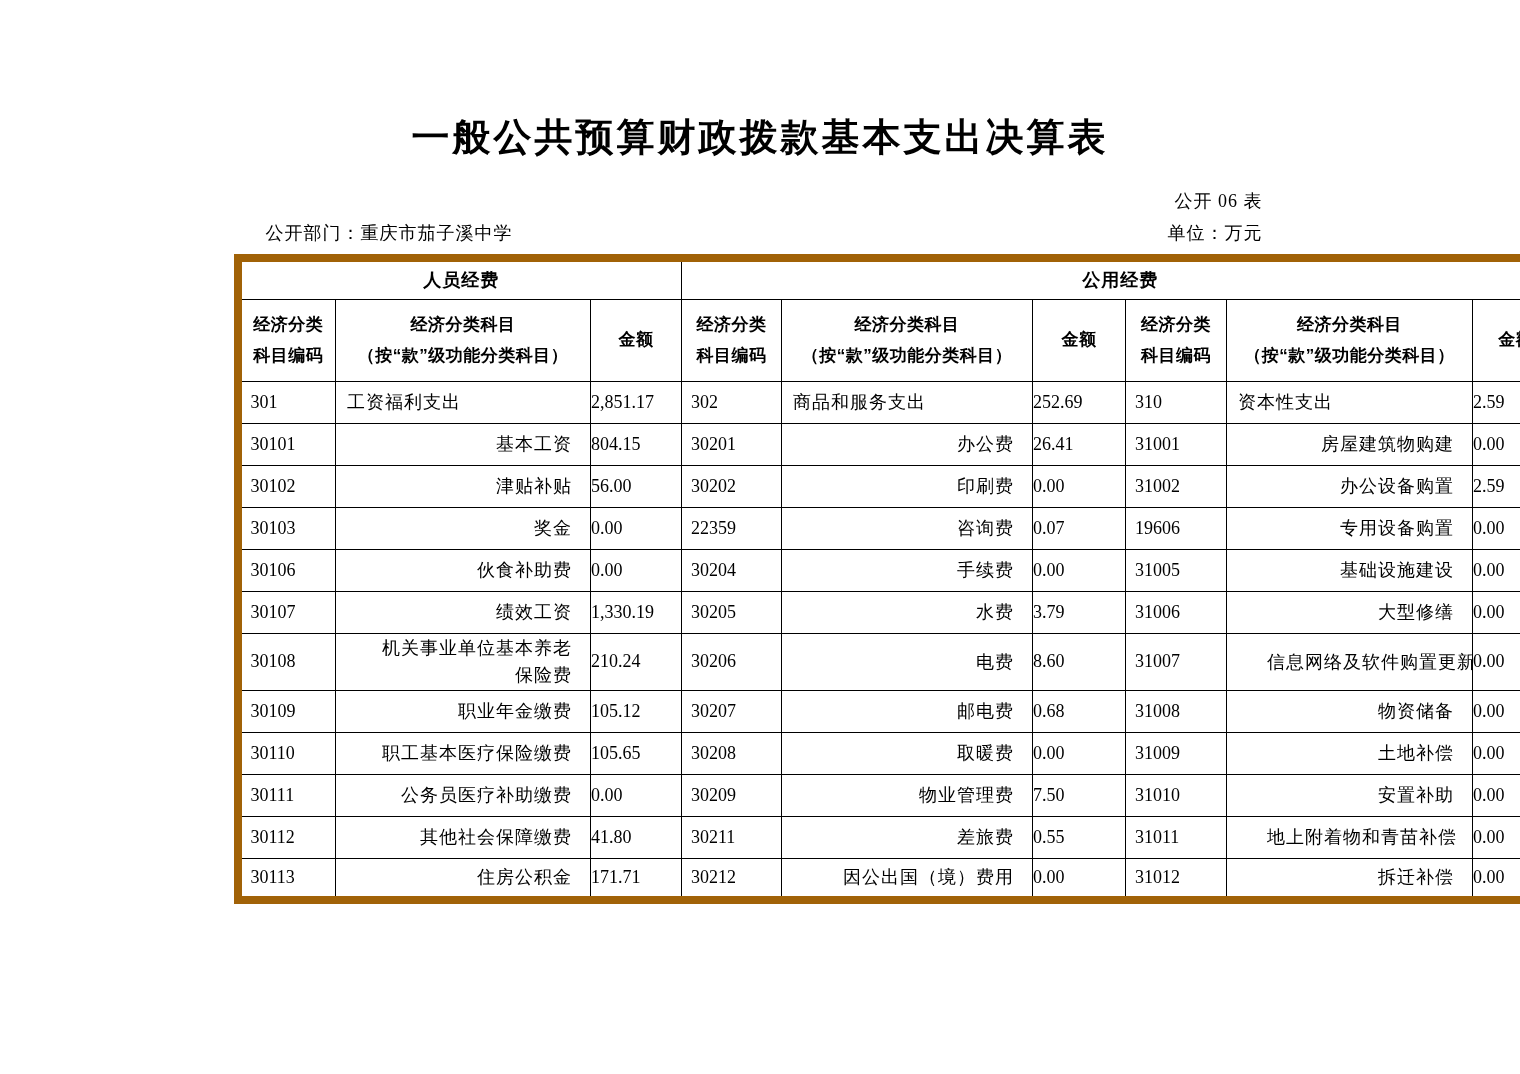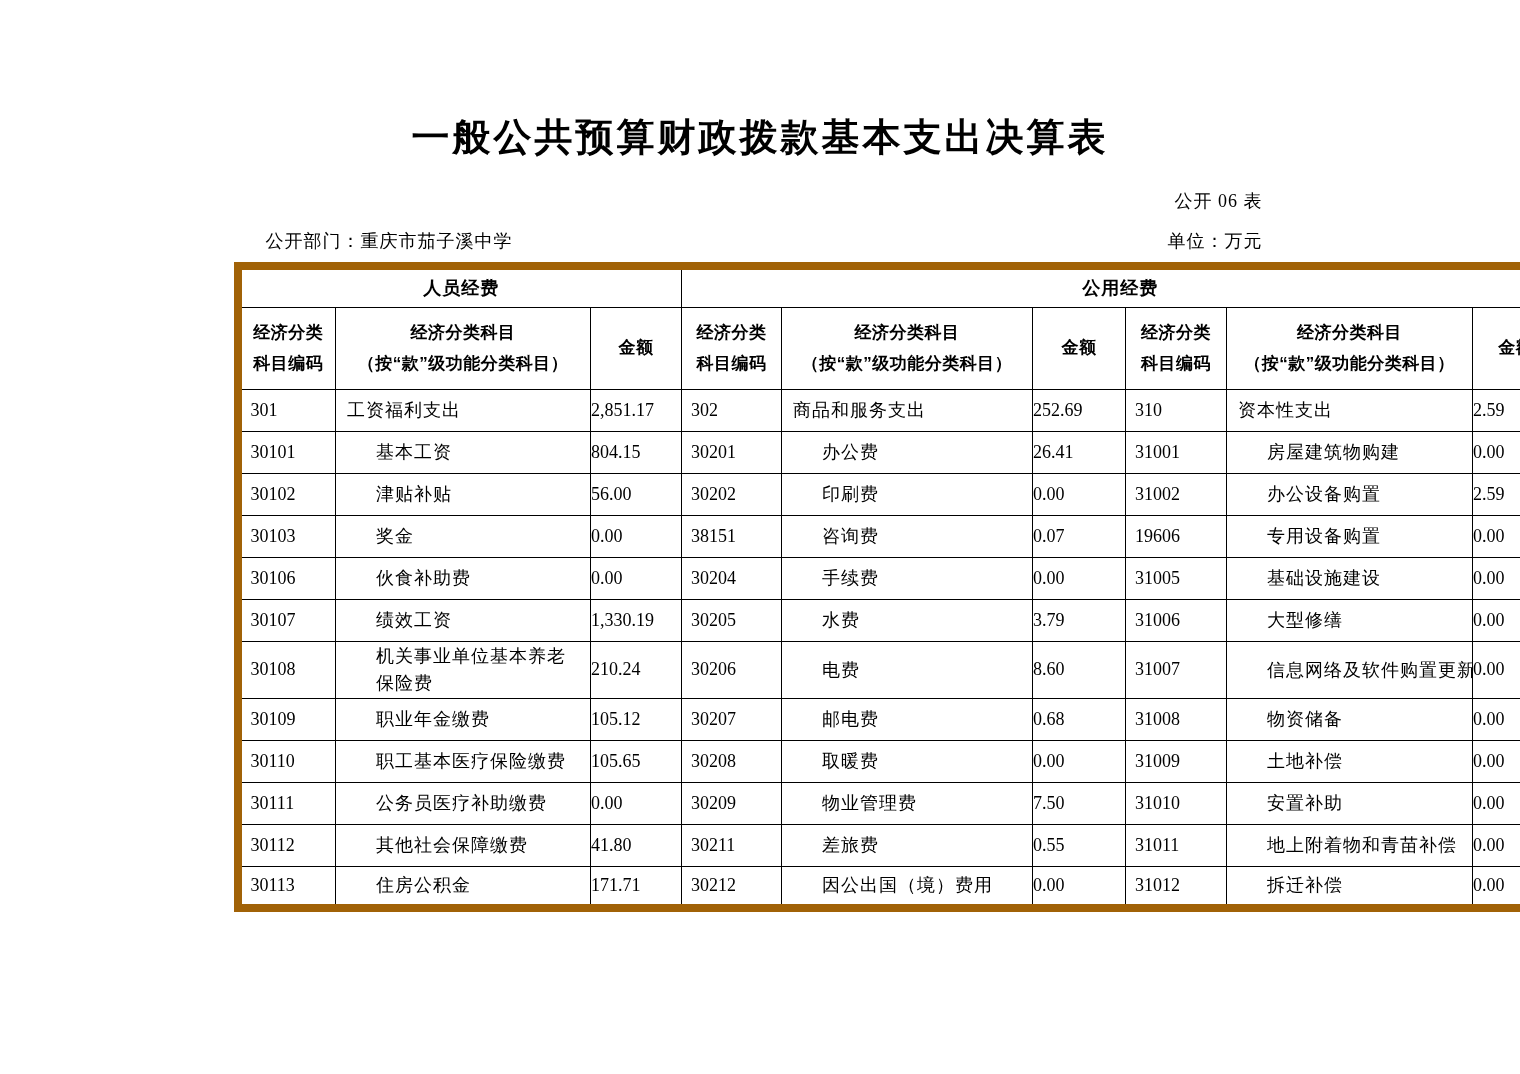--- a/index.html
+++ b/index.html
@@ -20,21 +20,21 @@
     letter-spacing: 3px;
   }
   .form-code-line {
     margin-top: 26px;
     text-align: right;
     padding-right: 24px;
     font-size: 18px;
     letter-spacing: 1px;
   }
   .meta-line {
-    margin-top: 16px;
+    margin-top: 8px;
     margin-bottom: 9px;
     display: flex;
     justify-content: space-between;
     font-size: 18px;
     letter-spacing: 1px;
   }
   .meta-line .dept { padding-left: 32px; }
   .meta-line .unit { padding-right: 24px; }
 
   table.budget {
@@ -75,21 +75,21 @@
     white-space: nowrap;
   }
   td.subj {
     text-align: left;
     padding-left: 11px;
     padding-right: 18px;
     font-size: 18px;
     letter-spacing: 1px;
     white-space: nowrap;
   }
-  td.subj.sub { padding-left: 40px; }
+  td.subj.sub { padding-left: 40px; text-align: right; }
   td.subj.wrap { white-space: normal; word-break: break-all; line-height: 1.5; }
   td.amt {
     text-align: left;
     padding-right: 9px;
     font-size: 18px;
     white-space: nowrap;
   }
 </style>
 </head>
 <body>
@@ -172,21 +172,21 @@
       <td class="amt">0.00</td>
       <td class="code">31002</td>
       <td class="subj sub">办公设备购置</td>
       <td class="amt">2.59</td>
     </tr>
 
     <tr class="data-row">
       <td class="code">30103</td>
       <td class="subj sub">奖金</td>
       <td class="amt">0.00</td>
-      <td class="code">38151</td>
+      <td class="code">22359</td>
       <td class="subj sub">咨询费</td>
       <td class="amt">0.07</td>
       <td class="code">19606</td>
       <td class="subj sub">专用设备购置</td>
       <td class="amt">0.00</td>
     </tr>
 
     <tr class="data-row">
       <td class="code">30106</td>
       <td class="subj sub">伙食补助费</td>

